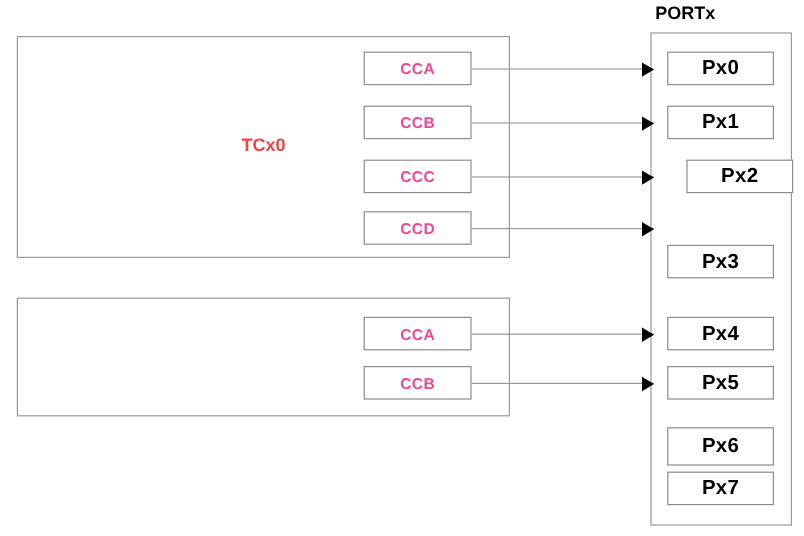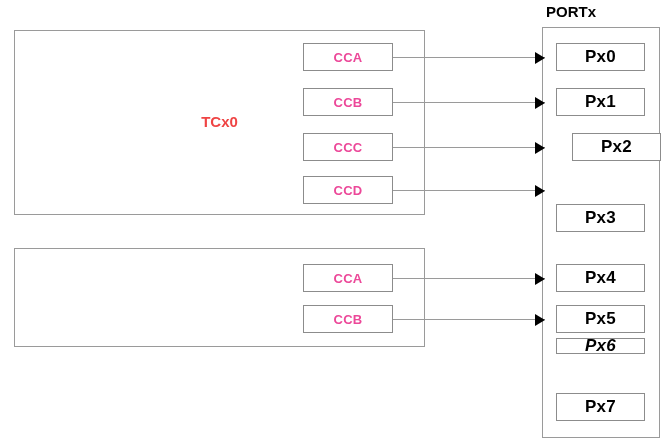--- a/index.html
+++ b/index.html
@@ -99,21 +99,21 @@
     <div class="cc-box" style="left: 303px; top: 264px; width: 90px; height: 28px;">CCA</div>
     <div class="cc-box" style="left: 303px; top: 305px; width: 90px; height: 28px;">CCB</div>
     <div class="port-container" style="left: 542px; top: 27px; width: 118px; height: 411px;"></div>
     <div class="port-title" style="left: 546px; top: 3px;">PORTx</div>
     <div class="px-box" style="left: 556px; top: 43px; width: 89px; height: 28px;">Px0</div>
     <div class="px-box" style="left: 556px; top: 88px; width: 89px; height: 28px;">Px1</div>
     <div class="px-box" style="left: 556px; top: 133px; width: 89px; height: 28px; margin-left: 16px;">Px2</div>
     <div class="px-box" style="left: 556px; top: 176px; width: 89px; height: 28px; margin-top: 28px;">Px3</div>
     <div class="px-box" style="left: 556px; top: 264px; width: 89px; height: 28px;">Px4</div>
     <div class="px-box" style="left: 556px; top: 305px; width: 89px; height: 28px;">Px5</div>
-    <div class="px-box" style="left: 556px; top: 338px; width: 89px; height: 16px; font-style: italic;">Px6</div>
+    <div class="px-box" style="left: 556px; top: 356px; width: 89px; height: 32px;">Px6</div>
     <div class="px-box" style="left: 556px; top: 393px; width: 89px; height: 28px;">Px7</div>
     <div class="conn-line" style="left: 393px; top: 57px; width: 152px; background: rgb(154, 154, 154);"></div>
     <div class="arrow-head" style="left: 535px; top: 52px; border-left-color: rgb(0, 0, 0);"></div>
     <div class="conn-line" style="left: 393px; top: 102px; width: 152px; background: rgb(154, 154, 154);"></div>
     <div class="arrow-head" style="left: 535px; top: 97px; border-left-color: rgb(0, 0, 0);"></div>
     <div class="conn-line" style="left: 393px; top: 147px; width: 152px; background: rgb(154, 154, 154);"></div>
     <div class="arrow-head" style="left: 535px; top: 142px; border-left-color: rgb(0, 0, 0);"></div>
     <div class="conn-line" style="left: 393px; top: 190px; width: 152px; background: rgb(154, 154, 154);"></div>
     <div class="arrow-head" style="left: 535px; top: 185px; border-left-color: rgb(0, 0, 0);"></div>
     <div class="conn-line" style="left: 393px; top: 278px; width: 152px; background: rgb(154, 154, 154);"></div>

